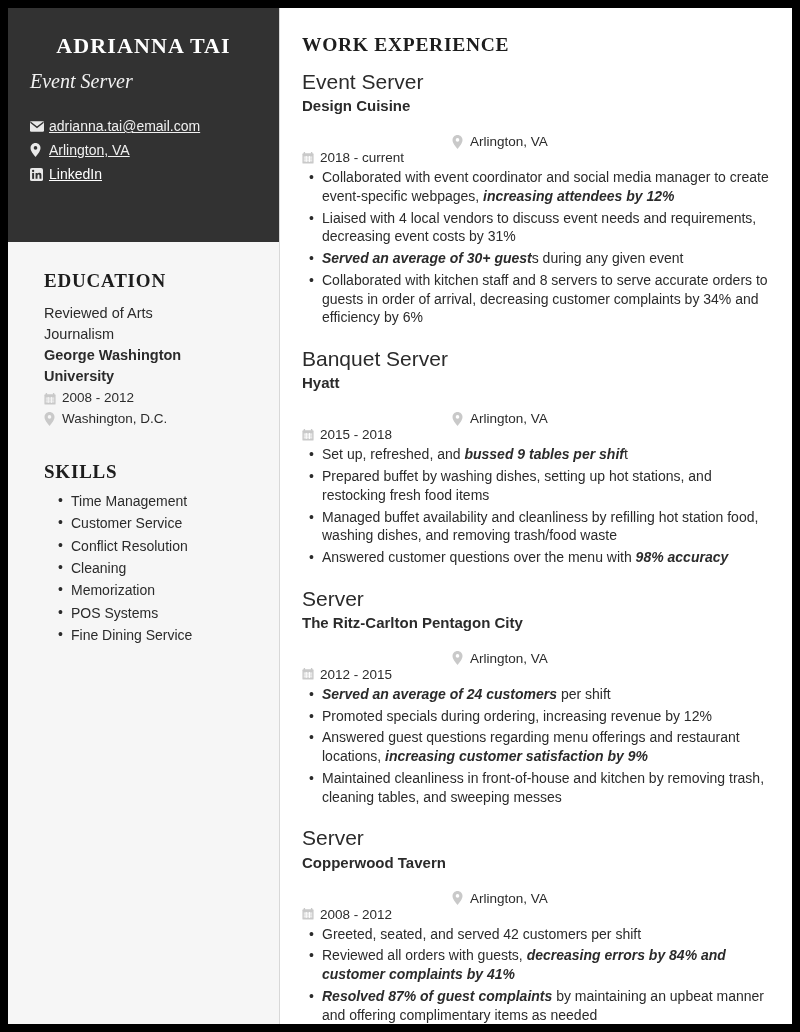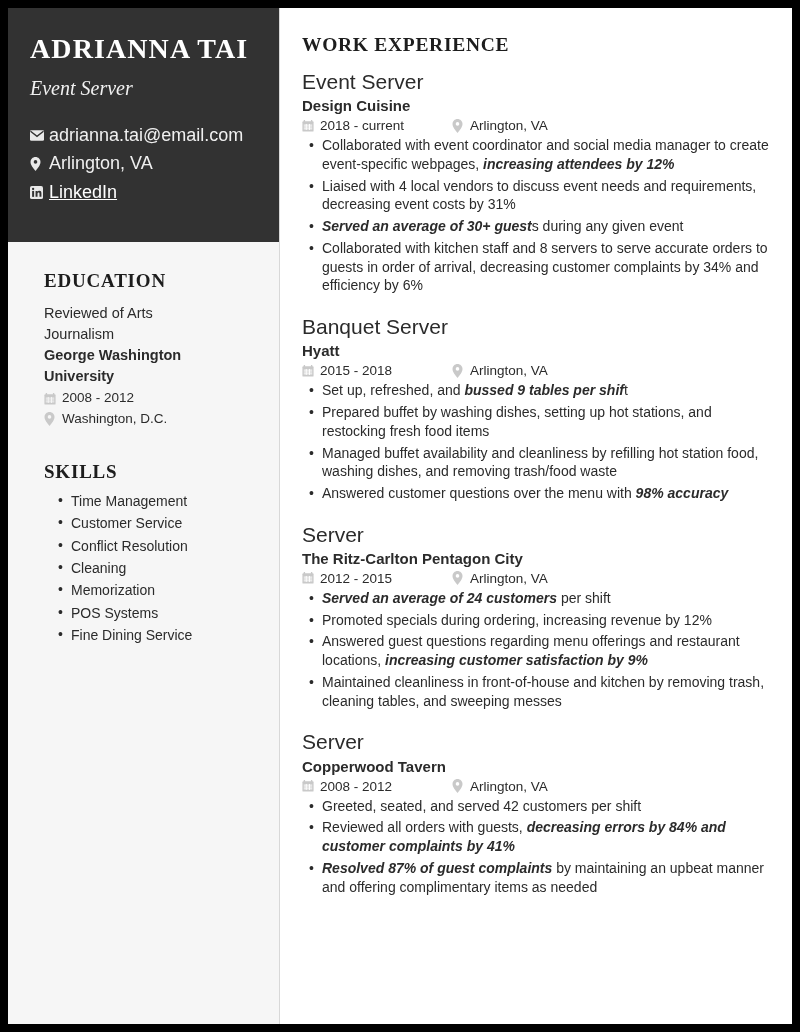--- a/index.html
+++ b/index.html
@@ -43,47 +43,49 @@
   .id-block {
     background: #323232;
     color: #ffffff;
     padding: 26px 22px 26px 22px;
     box-sizing: border-box;
     min-height: 234px;
   }
   .full-name {
     font-family: "Liberation Serif", serif;
     font-weight: bold;
-    font-size: 28px;
+    font-size: 22px;
     letter-spacing: 1.1px;
     line-height: 1.1;
     margin: 0 0 12px 0;
     color: #ffffff;
     white-space: nowrap;
+    text-align: center;
   }
   .job-subtitle {
     font-family: "Liberation Serif", serif;
     font-style: italic;
     font-size: 20px;
     line-height: 1.1;
     margin: 0 0 26px 0;
     color: #f2f2f2;
   }
   .contact-list {
     list-style: none;
     margin: 0;
     padding: 0;
   }
   .contact-item {
     display: flex;
     align-items: center;
-    font-size: 18px;
+    font-size: 14px;
     line-height: 1.2;
     margin-bottom: 7px;
     color: #f0f0f0;
+    text-decoration: underline;
   }
   .contact-item .ic {
     width: 19px;
     flex: 0 0 19px;
     display: inline-flex;
     align-items: center;
     justify-content: flex-start;
   }
   .contact-item .ic svg { display: block; }
   .contact-link {
@@ -186,20 +188,21 @@
     align-items: center;
     font-size: 13.5px;
     color: #2b2b2b;
     margin-bottom: 3px;
   }
   .job-meta .date-part {
     display: flex;
     align-items: center;
     width: 150px;
     flex: 0 0 150px;
+    margin-top: 32px;
   }
   .job-meta .loc-part {
     display: flex;
     align-items: center;
   }
   .job-meta .ic {
     width: 18px;
     flex: 0 0 18px;
     display: inline-flex;
     align-items: center;

